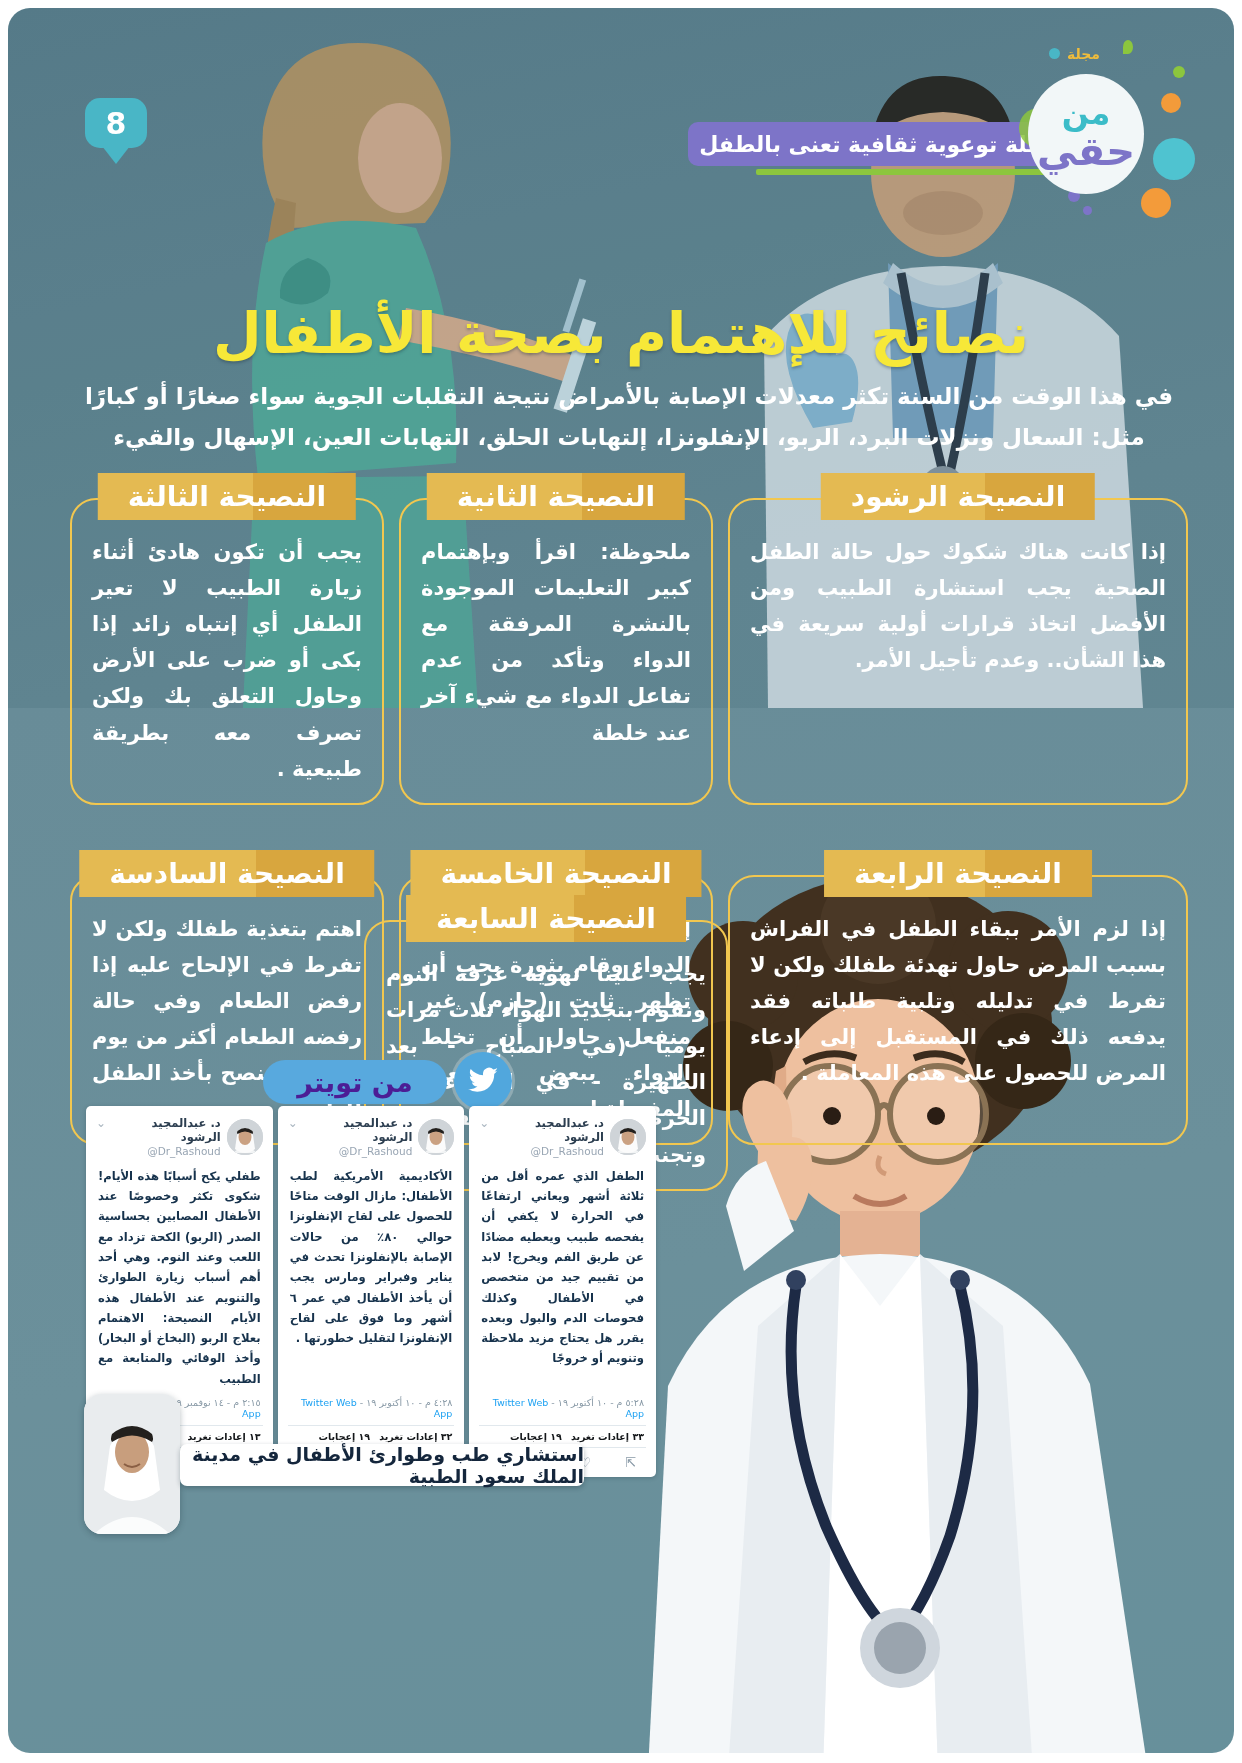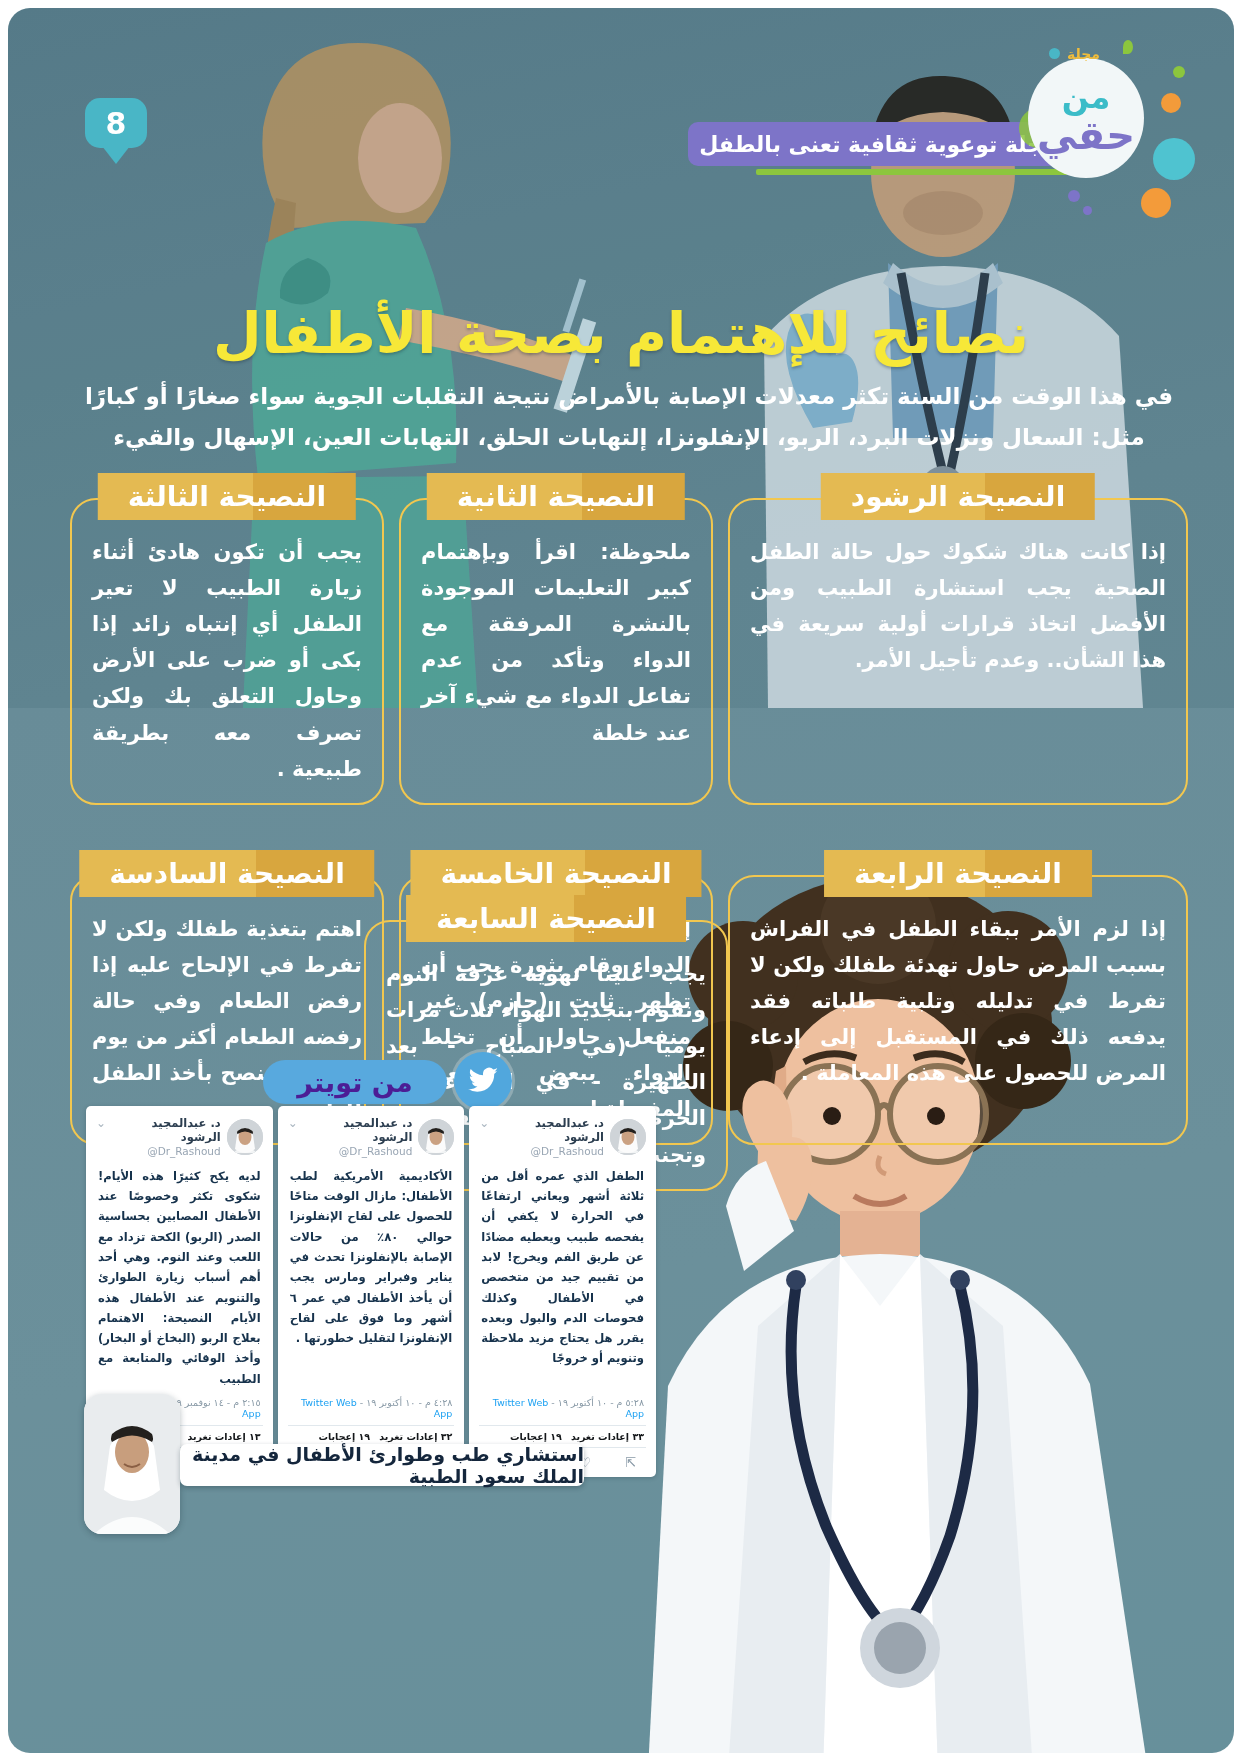--- a/index.html
+++ b/index.html
@@ -10,21 +10,21 @@
   .abs{position:absolute;}
   
   .page-badge{position:absolute;left:77px;top:90px;width:62px;height:50px;background:#49b6c6;
     border-radius:15px;color:#fff;font-size:30px;font-weight:bold;display:flex;align-items:center;justify-content:center;z-index:5;}
   .page-badge:after{content:"";position:absolute;left:50%;bottom:-16px;transform:translateX(-50%);
     border:14px solid transparent;border-top:18px solid #49b6c6;border-bottom:0;}
   .top-banner{position:absolute;left:680px;top:114px;width:380px;height:44px;background:#7d74c8;
     border-radius:10px;color:#fff;font-size:22px;font-weight:bold;display:flex;align-items:center;justify-content:center;z-index:4;}
   .banner-underline{position:absolute;left:748px;top:161px;width:312px;height:6px;background:#8cc63e;z-index:4;border-radius:2px;}
   .logo-wrap{position:absolute;left:1005px;top:30px;width:180px;height:190px;z-index:5;}
-  .logo-circle{position:absolute;left:15px;top:20px;width:116px;height:120px;border-radius:50%;
+  .logo-circle{position:absolute;left:15px;top:36px;width:116px;height:120px;border-radius:50%;
     background:#f2f7f8;display:flex;flex-direction:column;align-items:center;justify-content:center;line-height:1;}
   .logo-mag{position:absolute;left:54px;top:8px;color:#eebc3c;font-size:14px;font-weight:bold;}
   .logo-men{color:#3bbcc8;font-size:32px;font-weight:bold;margin-bottom:2px;}
   .logo-haqqi{color:#7d74c8;font-size:40px;font-weight:bold;}
   .dot{position:absolute;border-radius:50%;}
   
   .main-title{position:absolute;left:0;top:255px;width:100%;text-align:center;color:#f7e838;
     font-size:56px;font-weight:bold;z-index:3;text-shadow:0 2px 3px rgba(30,50,60,.35);}
   .intro{position:absolute;left:62px;top:368px;width:1118px;text-align:center;color:#ffffff;
     font-size:23px;font-weight:bold;line-height:1.8;z-index:3;}
@@ -290,21 +290,21 @@
                 <ellipse cx="18" cy="18" rx="6.5" ry="8" fill="#caa182"></ellipse>
                 <path d="M10.5 12 q7.5 -6 15 0 q1 2 0 3 q-7.5 -5 -15 0 q-1 -1 0 -3z" fill="#23201d"></path>
               </svg>
           </div>
           <div class="tw-names">
             <div class="tw-name">د. عبدالمجيد الرشود</div>
             <div class="tw-handle">@Dr_Rashoud</div>
           </div>
           <span class="tw-chev">⌄</span>
         </div>
-        <div class="tw-body">لديه يكح كثيرًا هذه الأيام! شكوى تكثر وخصوصًا عند الأطفال المصابين بحساسية الصدر (الربو) الكحة تزداد مع اللعب وعند النوم. وهي أحد أهم أسباب زيارة الطوارئ والتنويم عند الأطفال هذه الأيام النصيحة: الاهتمام بعلاج الربو (البخاخ أو البخار) وأخذ الوقائي والمتابعة مع الطبيب</div>
+        <div class="tw-body">طفلي يكح أسبابًا هذه الأيام! شكوى تكثر وخصوصًا عند الأطفال المصابين بحساسية الصدر (الربو) الكحة تزداد مع اللعب وعند النوم. وهي أحد أهم أسباب زيارة الطوارئ والتنويم عند الأطفال هذه الأيام النصيحة: الاهتمام بعلاج الربو (البخاخ أو البخار) وأخذ الوقائي والمتابعة مع الطبيب</div>
         <div class="tw-meta"><span>٢:١٥ م - ١٤ نوفمبر ١٩ - </span><span class="app">Twitter Web App</span></div>
         <hr class="tw-sep">
         <div class="tw-stats"><b>١٣ إعادات تغريد</b> &nbsp; <b>١٣ إعجابات</b></div>
         <hr class="tw-sep">
         <div class="tw-actions">
           <span>⇱</span>
           <span>♡</span>
           <span>⇄</span>
           <span>○</span>
         </div>

